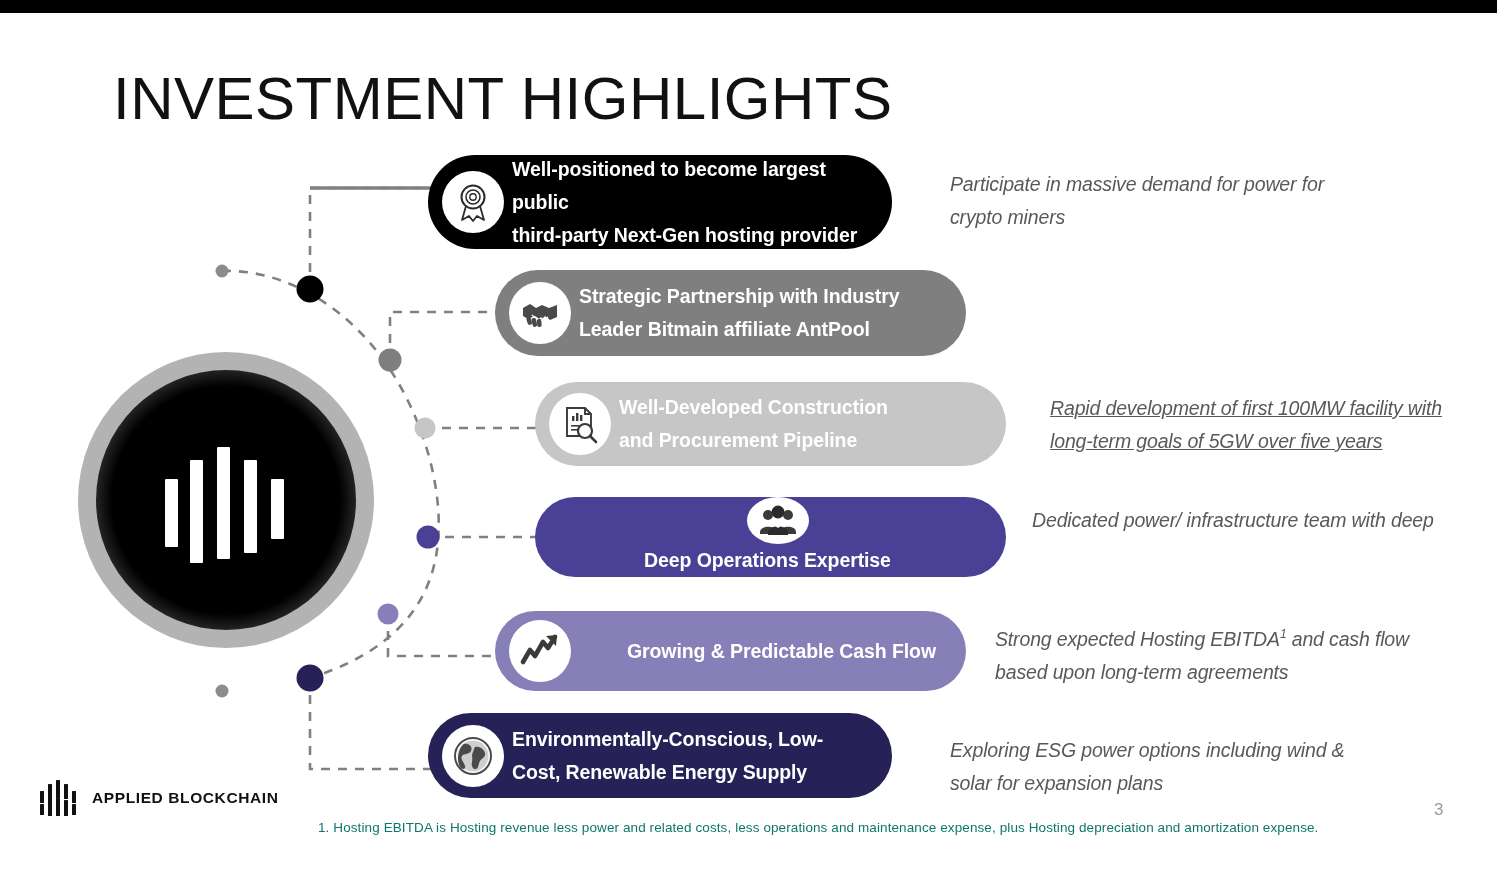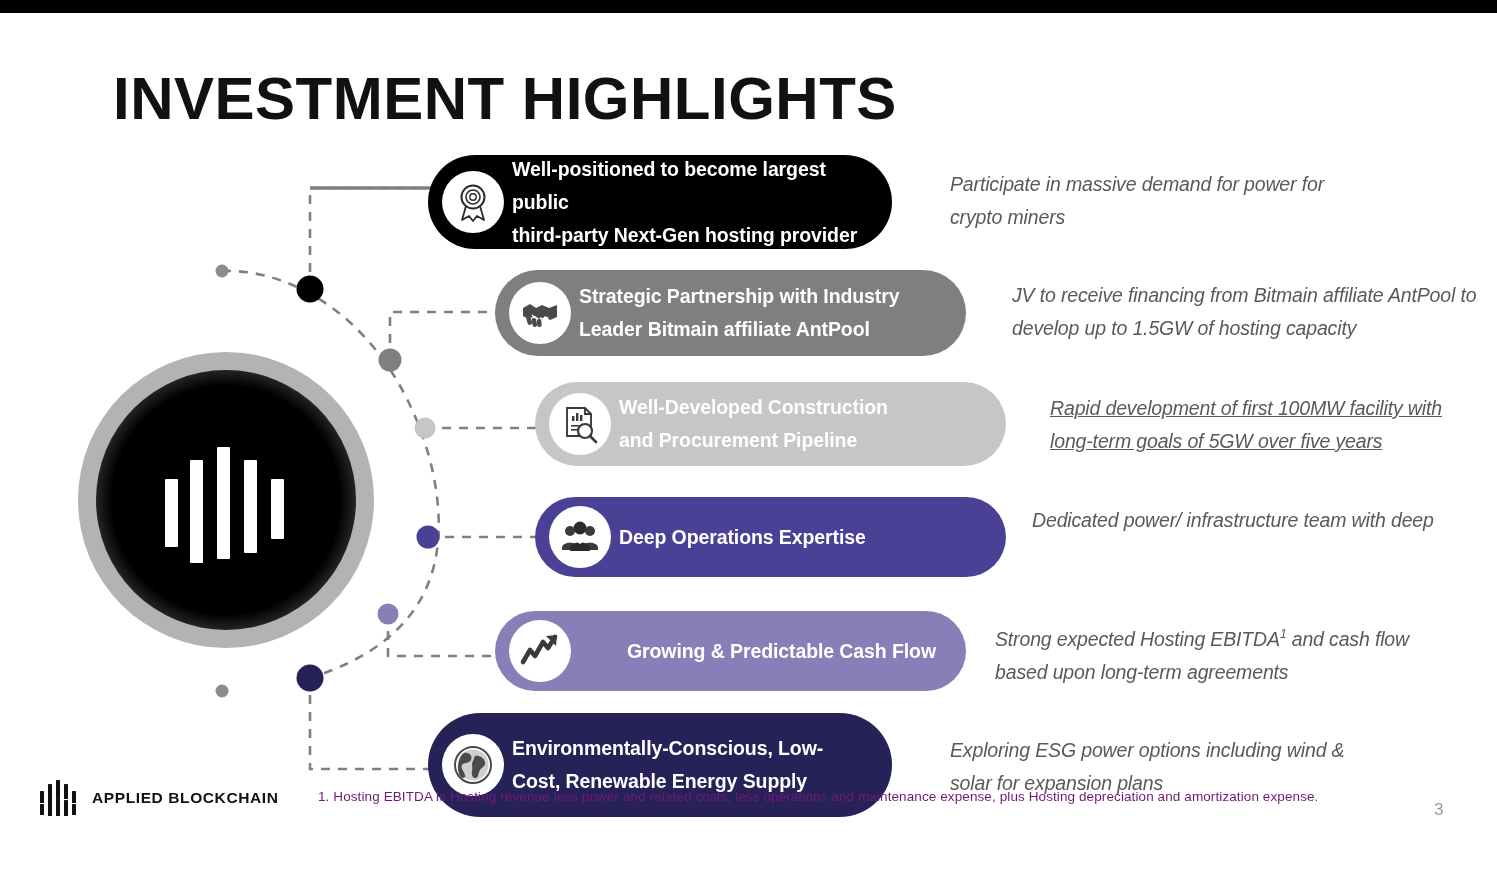--- a/index.html
+++ b/index.html
@@ -22,21 +22,21 @@
     left: 0; top: 0;
     width: 1497px;
     height: 13px;
     background: #000000;
   }
   .slide-title {
     position: absolute;
     left: 113px;
     top: 64px;
     font-size: 60px;
-    font-weight: 700;
+    font-weight: 400;
     letter-spacing: 0.5px;
     color: #111111;
     font-family: "Liberation Sans", sans-serif;
     white-space: nowrap;
   }
 
   
   .emblem {
     position: absolute;
     left: 78px;
@@ -136,23 +136,23 @@
   .desc sup {
     font-size: 12px;
     vertical-align: super;
     font-style: italic;
   }
 
   
   .footnote {
     position: absolute;
     left: 318px;
-    top: 789px;
+    top: 820px;
     font-size: 13.5px;
-    color: #701a75;
+    color: #0f766e;
     font-family: "Liberation Sans", sans-serif;
     letter-spacing: 0.1px;
     white-space: nowrap;
   }
   .pagenum {
     position: absolute;
     left: 1434px;
     top: 800px;
     font-size: 17px;
     color: #9b9b9b;
@@ -267,24 +267,20 @@
         <rect x="9" y="26" width="4.5" height="8" rx="2" fill="#4a4a4a" transform="rotate(-18 11 30)"></rect>
         <rect x="14" y="27" width="4.5" height="9" rx="2" fill="#4a4a4a" transform="rotate(-12 16 31)"></rect>
         <rect x="19" y="28" width="4.5" height="8" rx="2" fill="#4a4a4a" transform="rotate(-6 21 32)"></rect>
       </svg>
     </div>
     <div class="pill-label">
       <div>Strategic Partnership with Industry</div>
       <div>Leader Bitmain affiliate AntPool</div>
     </div>
   </div>
-  <div class="desc" style="left:1012px; top:279px; width:485px;">
-    <div>JV to receive financing from Bitmain affiliate AntPool to</div>
-    <div>develop up to 1.5GW of hosting capacity</div>
-  </div>
 
   <div class="pill" style="left:535px; top:382px; width:471px; height:84px; background:#c6c6c6;">
     <div class="pill-icon">
       <svg width="42" height="42" viewBox="0 0 42 42">
         <path d="M8 5 H26 L32 11 V33 H8 Z" fill="none" stroke="#3a3a3a" stroke-width="1.9"></path>
         <path d="M26 5 V11 H32" fill="none" stroke="#3a3a3a" stroke-width="1.9"></path>
         <rect x="13" y="13" width="2.4" height="5" fill="#3a3a3a"></rect>
         <rect x="17" y="10" width="2.4" height="8" fill="#3a3a3a"></rect>
         <rect x="21" y="12" width="2.4" height="6" fill="#3a3a3a"></rect>
         <rect x="12" y="22" width="14" height="1.6" fill="#3a3a3a"></rect>
@@ -296,21 +292,21 @@
     <div class="pill-label">
       <div>Well-Developed Construction</div>
       <div>and Procurement Pipeline</div>
     </div>
   </div>
   <div class="desc" style="left:1050px; top:392px; width:440px;text-decoration:underline;">
     <div>Rapid development of first 100MW facility with</div>
     <div>long-term goals of 5GW over five years</div>
   </div>
 
-  <div class="pill" style="left:535px; top:497px; width:471px; height:80px; background:#4a4196;">
+  <div class="pill" style="left:535px; top:497px; width:471px; height:80px; background:#4a4196;flex-direction:column;">
     <div class="pill-icon">
       <svg width="42" height="40" viewBox="0 0 42 40">
         <circle cx="11" cy="14" r="5" fill="#3a3a3a"></circle>
         <path d="M3 31 C3 24, 19 24, 19 31 L19 33 L3 33 Z" fill="#3a3a3a"></path>
         <circle cx="31" cy="14" r="5" fill="#3a3a3a"></circle>
         <path d="M23 31 C23 24, 39 24, 39 31 L39 33 L23 33 Z" fill="#3a3a3a"></path>
         <circle cx="21" cy="11" r="6.4" fill="#2b2b2b"></circle>
         <path d="M11 32 C11 23, 31 23, 31 32 L31 34 L11 34 Z" fill="#2b2b2b"></path>
         <path d="M21 19 L18 25 L21 27 L24 25 Z" fill="#ffffff"></path>
       </svg>
@@ -332,21 +328,21 @@
     </div>
     <div class="pill-label">
       <div>Growing &amp; Predictable Cash Flow</div>
     </div>
   </div>
   <div class="desc" style="left:995px; top:618px; width:440px;">
     <div><span>Strong expected Hosting EBITDA</span><sup>1</sup><span> and cash flow</span></div>
     <div>based upon long-term agreements</div>
   </div>
 
-  <div class="pill" style="left:428px; top:713px; width:464px; height:104px; background:#262258;">
+  <div class="pill" style="left:428px; top:713px; width:464px; height:85px; background:#262258;">
     <div class="pill-icon">
       <svg width="44" height="44" viewBox="0 0 44 44">
         <circle cx="22" cy="22" r="18" fill="#ffffff" stroke="#4a4a4a" stroke-width="2"></circle>
         <circle cx="22" cy="22" r="15.5" fill="#cfcfcf"></circle>
         <path d="M13 10 C18 9, 22 13, 20 17 C18 21, 13 19, 11 22 C9 25, 13 28, 14 32 C15 35, 12 36, 10 34 C7 31, 6 24, 8 18 C9 14, 11 11, 13 10 Z" fill="#4a4a4a"></path>
         <path d="M24 13 C28 12, 33 15, 34 19 C35 23, 31 24, 29 27 C27 30, 28 34, 25 35 C22 36, 20 32, 21 28 C22 24, 20 21, 22 18 C23 16, 23 14, 24 13 Z" fill="#4a4a4a"></path>
       </svg>
     </div>
     <div class="pill-label">
       <div>Environmentally-Conscious, Low-</div>

